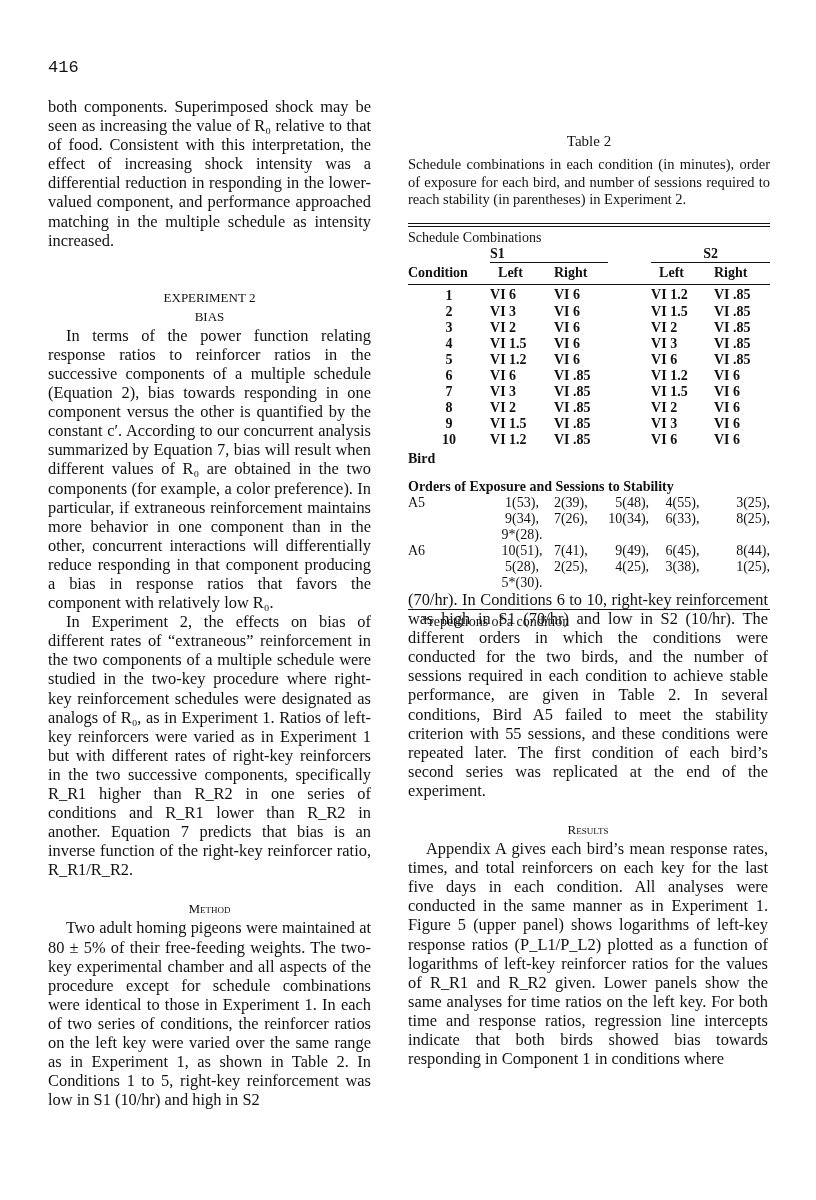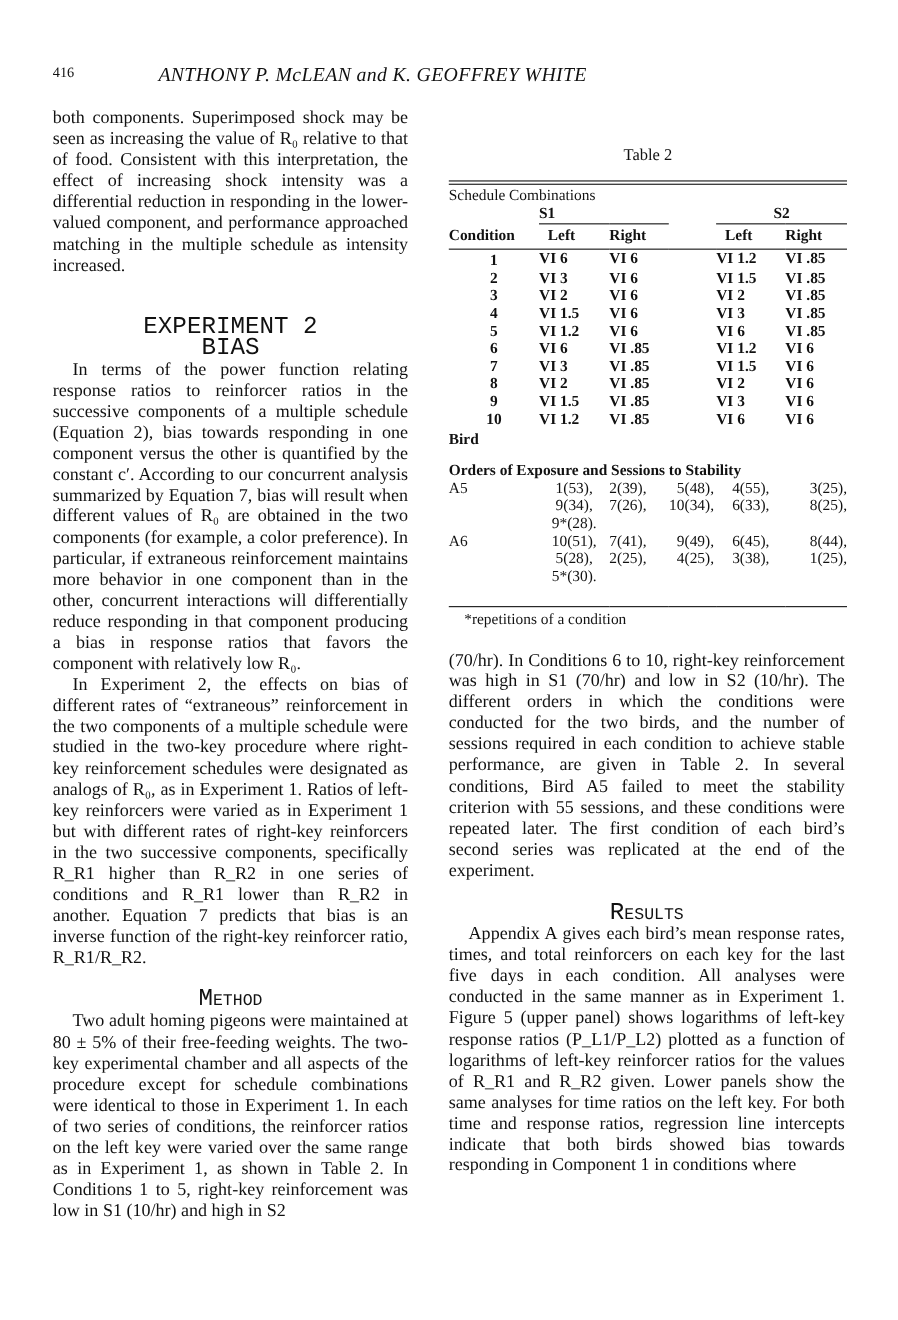--- a/index.html
+++ b/index.html
@@ -1,65 +1,65 @@
 <!DOCTYPE html>
 <html><head>
 <meta charset="utf-8">
 <style>
   html, body { margin:0; padding:0; background:#fff; }
   body { width:816px; height:1200px; position:relative; overflow:hidden;
          font-family:"Liberation Serif", "DejaVu Serif", serif; color:#111; }
   .header { position:absolute; top:58px; left:48px; width:720px; height:24px; }
-  .pagenum { position:absolute; left:0; top:0; font-size:13px; }
+  .pagenum { position:absolute; left:0; top:0; font-size:17px;font-family:Liberation Mono, monospace; }
   .running { position:absolute; left:96px; top:0; font-size:18px; font-style:italic; letter-spacing:0.3px; }
   .col { position:absolute; font-size:16.4px; line-height:19.1px; text-align:justify; }
   .col-left { left:48px; top:97px; width:323px; }
   .col-right-text { left:408px; top:590px; width:360px; }
   .col p { margin:0; }
   .indent { text-indent:18px; }
-  .heading { text-align:center; font-size:22px; line-height:19px;font-family:Liberation Mono, monospace; }
+  .heading { text-align:center; font-size:13px; line-height:19px; }
   .sc { font-variant:small-caps; }
   .table-block { position:absolute; left:408px; top:97px; width:362px; font-size:14px; }
   .table-title { text-align:center; font-size:15px; margin-bottom:6px;margin-top:36px; }
   .caption { font-size:14.5px; line-height:17.5px; text-align:justify; }
   .rule-double { border-top:1.5px solid #111; border-bottom:1.5px solid #111; height:2px; margin-top:14px; }
   table { border-collapse:collapse; width:100%; font-size:14px; }
   td, th { padding:0; font-weight:normal; }
   .ital { }
   .bold { font-weight:bold; }
   .rowline { border-bottom:1.2px solid #111; }
   .grp-underline { border-bottom:1.2px solid #111; }
   .schedrow td { height:15.4px; font-weight:bold; }
   .order td { height:15.5px; font-weight:normal; vertical-align:top; }
   .foot { font-size:14px; padding-left:14px; margin-top:4px; }
 </style>
 </head>
 <body>
 
 <div class="header">
   <span class="pagenum">416</span>
-  <span class="running">ANTHONY P. McLEAN and K. GEOFFREY WHITE</span>
 </div>
 
 <div class="col col-left">
   <p>both components. Superimposed shock may be seen as increasing the value of R₀ relative to that of food. Consistent with this interpretation, the effect of increasing shock intensity was a differential reduction in responding in the lower-valued component, and performance approached matching in the multiple schedule as intensity increased.</p>
   <div style="height:38px"></div>
   <div class="heading">
     <div>EXPERIMENT 2</div>
     <div>BIAS</div>
   </div>
   <p class="indent">In terms of the power function relating response ratios to reinforcer ratios in the successive components of a multiple schedule (Equation 2), bias towards responding in one component versus the other is quantified by the constant c′. According to our concurrent analysis summarized by Equation 7, bias will result when different values of R₀ are obtained in the two components (for example, a color preference). In particular, if extraneous reinforcement maintains more behavior in one component than in the other, concurrent interactions will differentially reduce responding in that component producing a bias in response ratios that favors the component with relatively low R₀.</p>
   <p class="indent">In Experiment 2, the effects on bias of different rates of “extraneous” reinforcement in the two components of a multiple schedule were studied in the two-key procedure where right-key reinforcement schedules were designated as analogs of R₀, as in Experiment 1. Ratios of left-key reinforcers were varied as in Experiment 1 but with different rates of right-key reinforcers in the two successive components, specifically R_R1 higher than R_R2 in one series of conditions and R_R1 lower than R_R2 in another. Equation 7 predicts that bias is an inverse function of the right-key reinforcer ratio, R_R1/R_R2.</p>
   <div style="height:20px"></div>
   <div class="heading sc">Method</div>
   <p class="indent">Two adult homing pigeons were maintained at 80 ± 5% of their free-feeding weights. The two-key experimental chamber and all aspects of the procedure except for schedule combinations were identical to those in Experiment 1. In each of two series of conditions, the reinforcer ratios on the left key were varied over the same range as in Experiment 1, as shown in Table 2. In Conditions 1 to 5, right-key reinforcement was low in S1 (10/hr) and high in S2</p>
 </div>
 
 <div class="table-block">
   <div class="table-title">Table 2</div>
+  <div class="caption">Schedule combinations in each condition (in minutes), order of exposure for each bird, and number of sessions required to reach stability (in parentheses) in Experiment 2.</div>
   <div class="rule-double"></div>
   <table>
     <colgroup>
       <col style="width:86px">
         <col style="width:68px">
         <col style="width:58px">
         <col style="width:22px">
         <col style="width:68px">
         <col style="width:60px">
     </colgroup>

